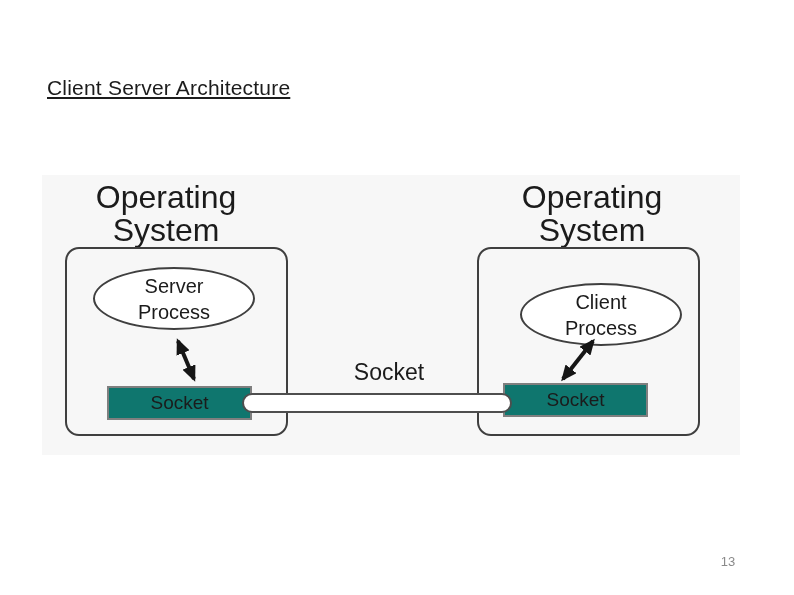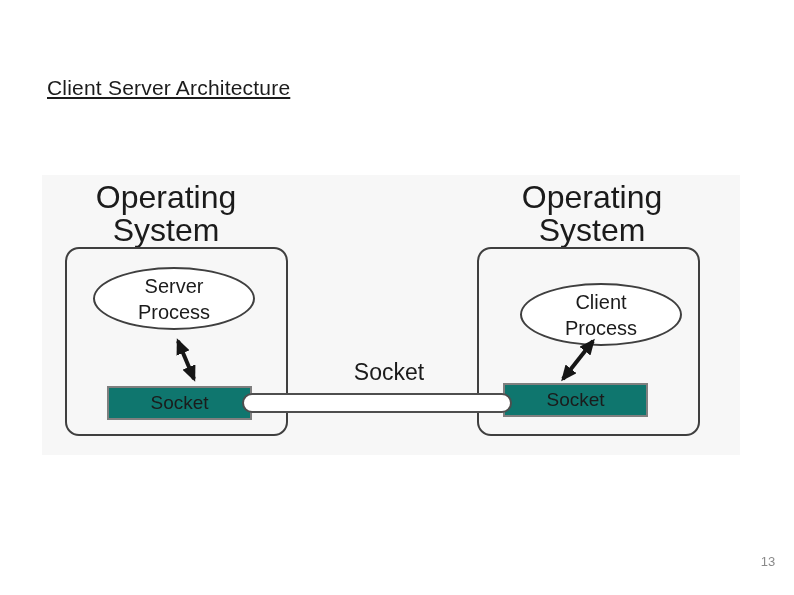--- a/index.html
+++ b/index.html
@@ -63,21 +63,21 @@
     position:absolute;left:267px;top:184px;width:160px;text-align:center;
     font-size:23px;color:var(--text);z-index:2;
   }
 
   .arrows{position:absolute;left:0;top:0;width:698px;height:280px;z-index:4;pointer-events:none;}
   .arrow{stroke:var(--line-strong);stroke-width:4;}
   .arrow-head{fill:var(--line-strong);}
 
   .page-number{
     position:absolute;left:714px;top:554px;width:28px;text-align:center;
-    font-size:13px;color:var(--page-number);margin-left:40px;
+    font-size:13px;color:var(--page-number);
   }
 </style>
 </head>
 <body>
 
 <div class="slide">
 
   <h1 class="title">Client Server Architecture</h1>
 
   <div class="panel">

